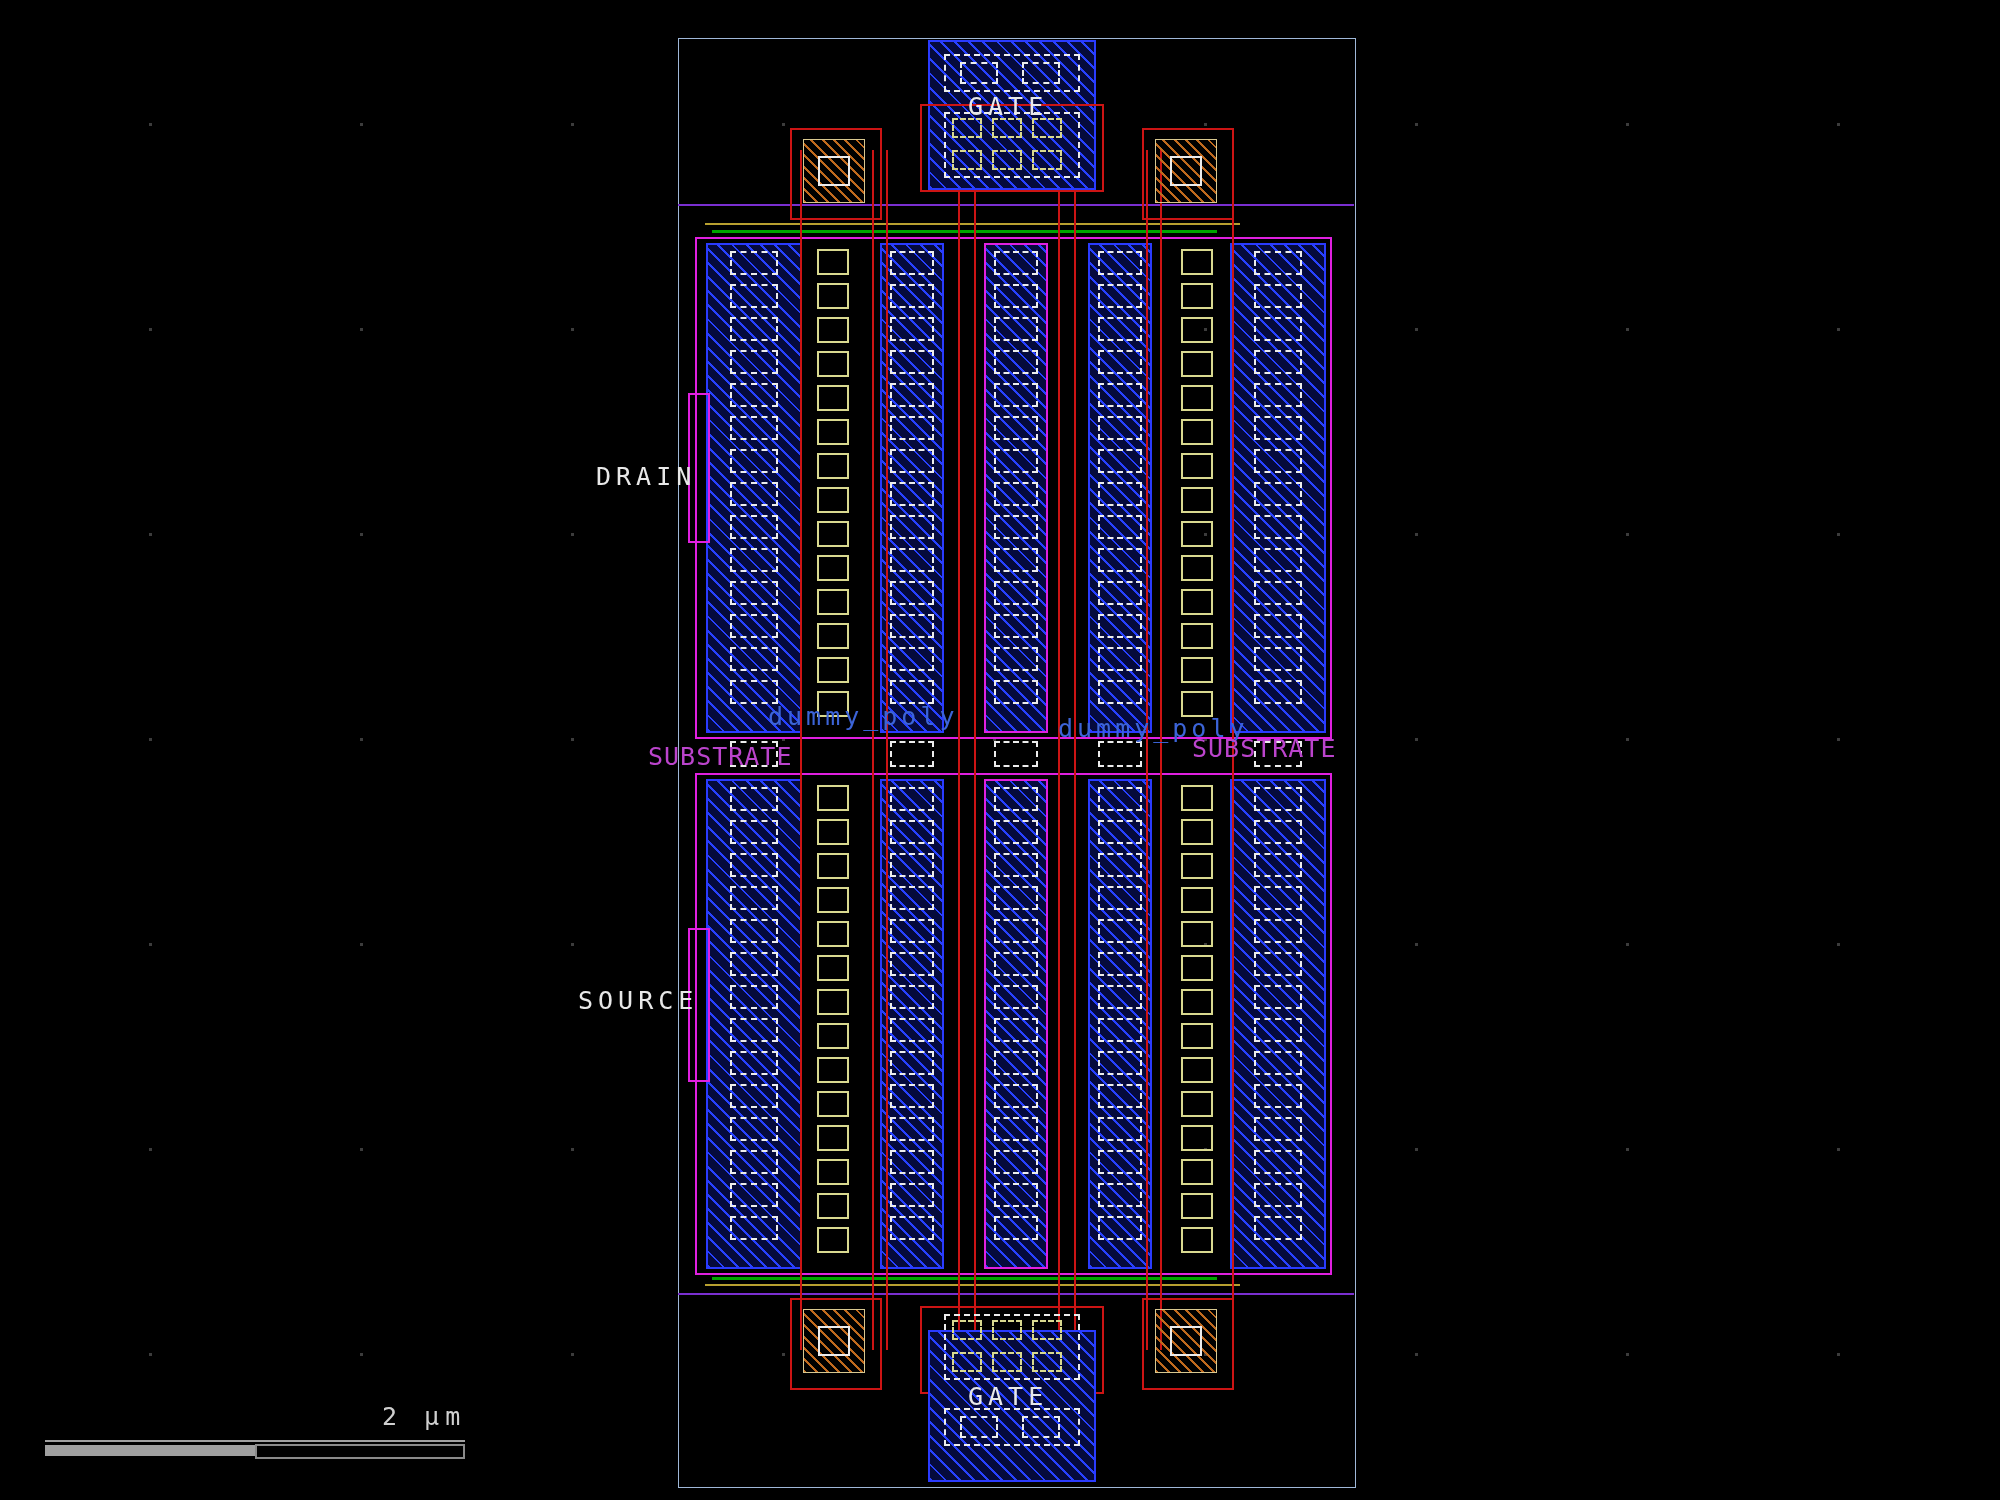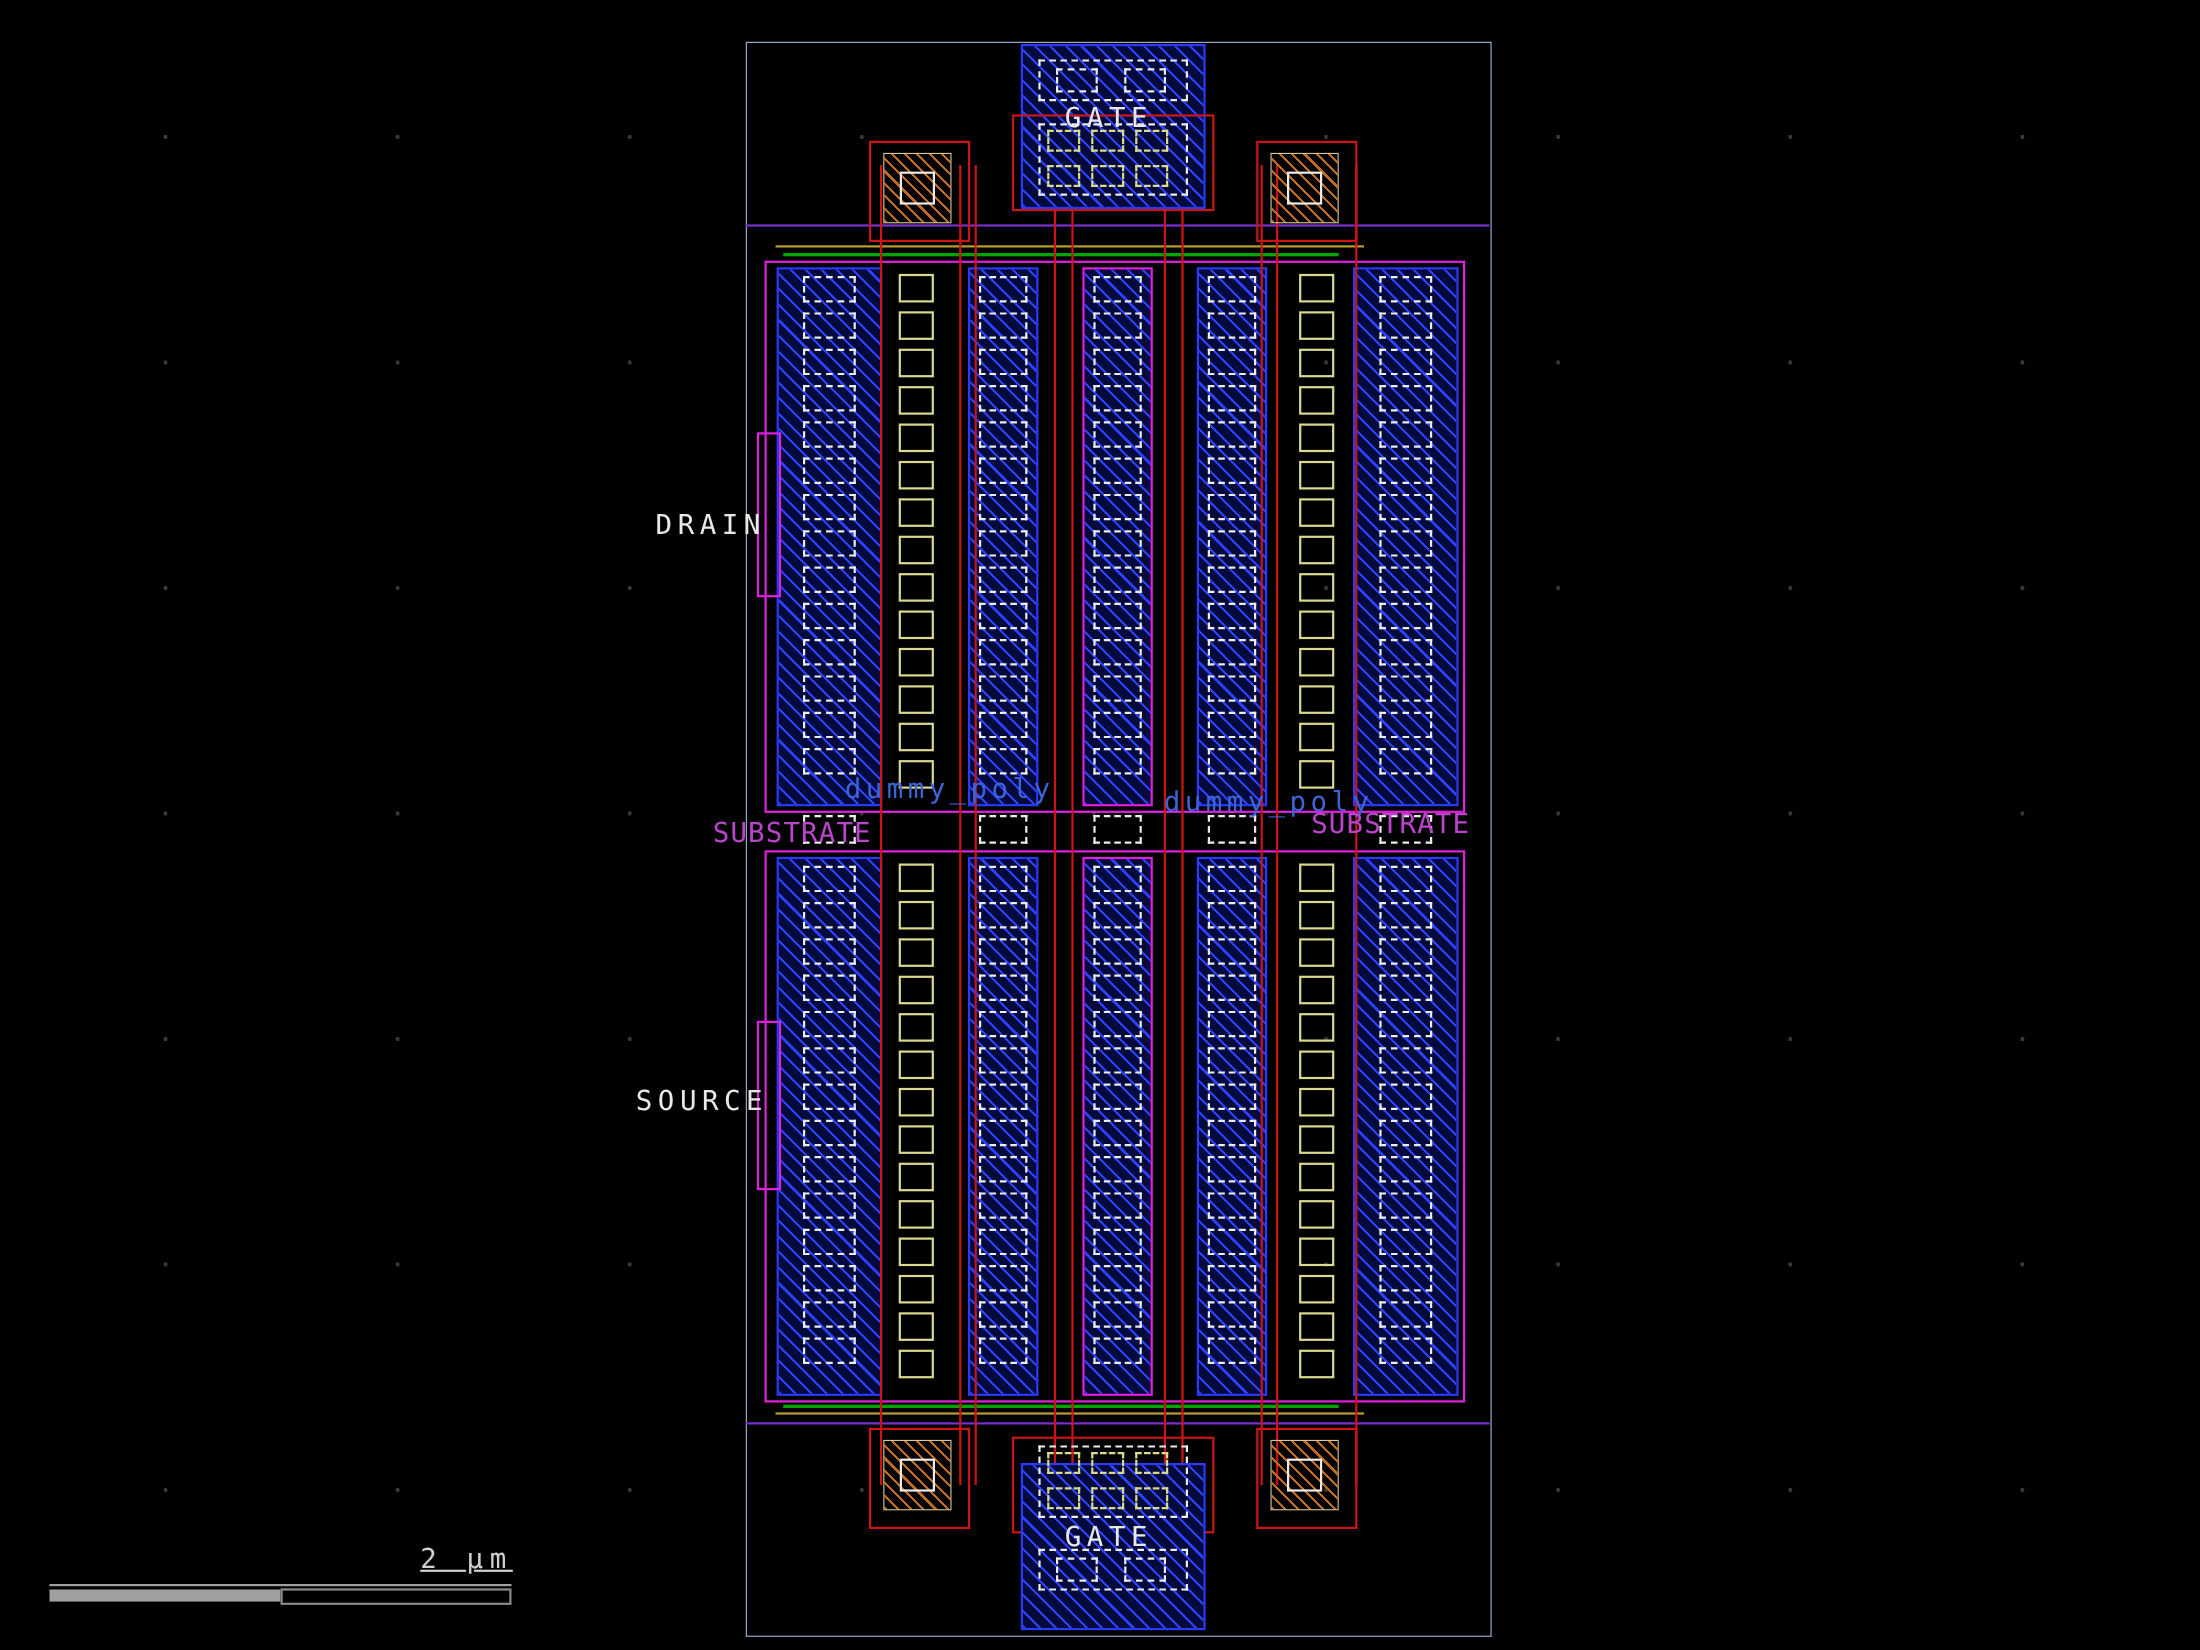--- a/index.html
+++ b/index.html
@@ -14,21 +14,21 @@
     font-family:"DejaVu Sans Mono", monospace;
   }
   .abs{position:absolute;}
   .boundary{border:1px solid var(--boundary,#9fb8d8);}
   .hatchB{background:repeating-linear-gradient(45deg, var(--metal-hatch,#2741ff) 0px, var(--metal-hatch,#2741ff) 2px, var(--metal-fill,#050a3c) 2px, var(--metal-fill,#050a3c) 10px);}
   .hatchO{background:repeating-linear-gradient(45deg, var(--hatch-orange,#c06a1e) 0px, var(--hatch-orange,#c06a1e) 2px, transparent 2px, transparent 8px);}
   .lbl{position:absolute;font-size:25px;letter-spacing:5px;white-space:nowrap;color:var(--label-white,#e8e8e8);}
   .lbl-blue{color:var(--label-blue,#3c64d8);letter-spacing:4px;}
   .lbl-mag{color:var(--label-magenta,#bb44cc);letter-spacing:1px;}
   .redlbl{position:absolute;color:var(--label-red,#cc2020);font-size:24px;letter-spacing:2px;white-space:nowrap;}
-  .scale-text{color:#cfcfcf;letter-spacing:6px;text-decoration:underline;}
+  .scale-text{color:#cfcfcf;letter-spacing:6px;}
 </style>
 </head>
 <body>
 
 <div class="canvas">
 
   <div class="abs boundary" style="left:678px;top:38px;width:676px;height:1448px;"></div>
 
   <div id="shapes" class="abs" style="left:0;top:0;width:2000px;height:1500px;">
       <div style="position: absolute; left: 678px; top: 204px; width: 676px; height: 0px; border-top: 2px solid var(--purple);"></div>

